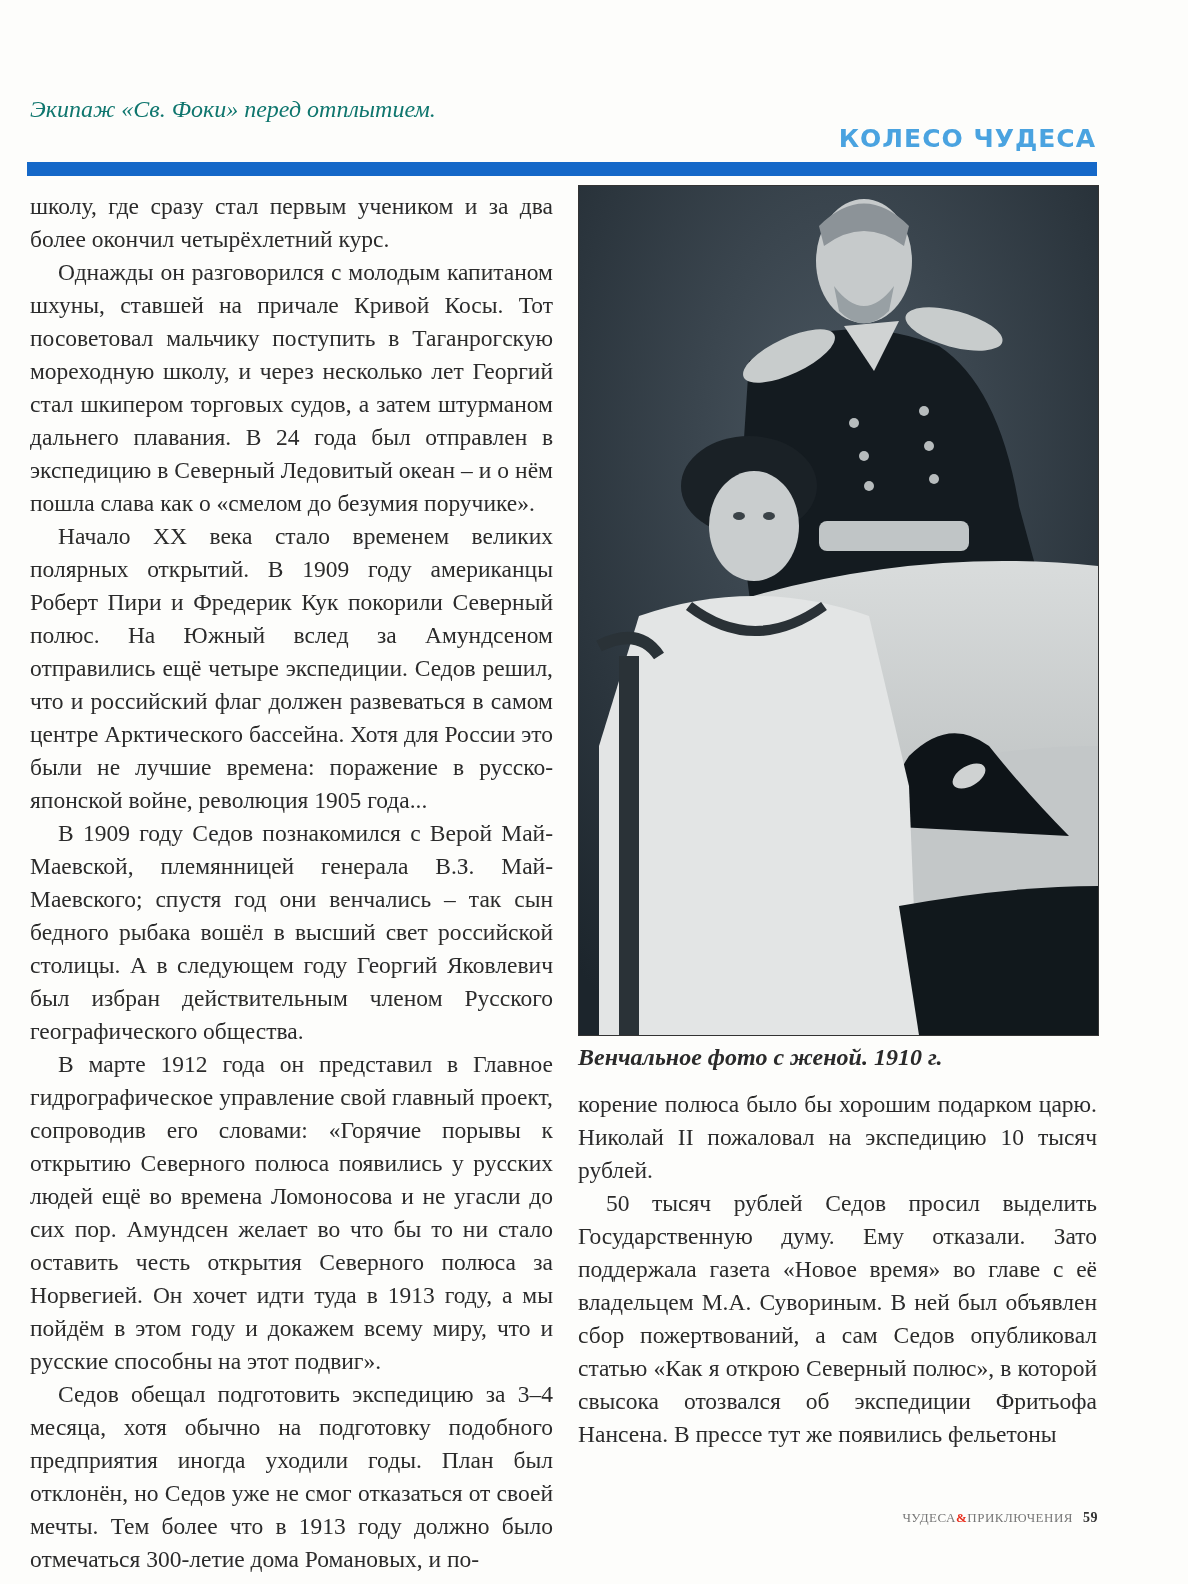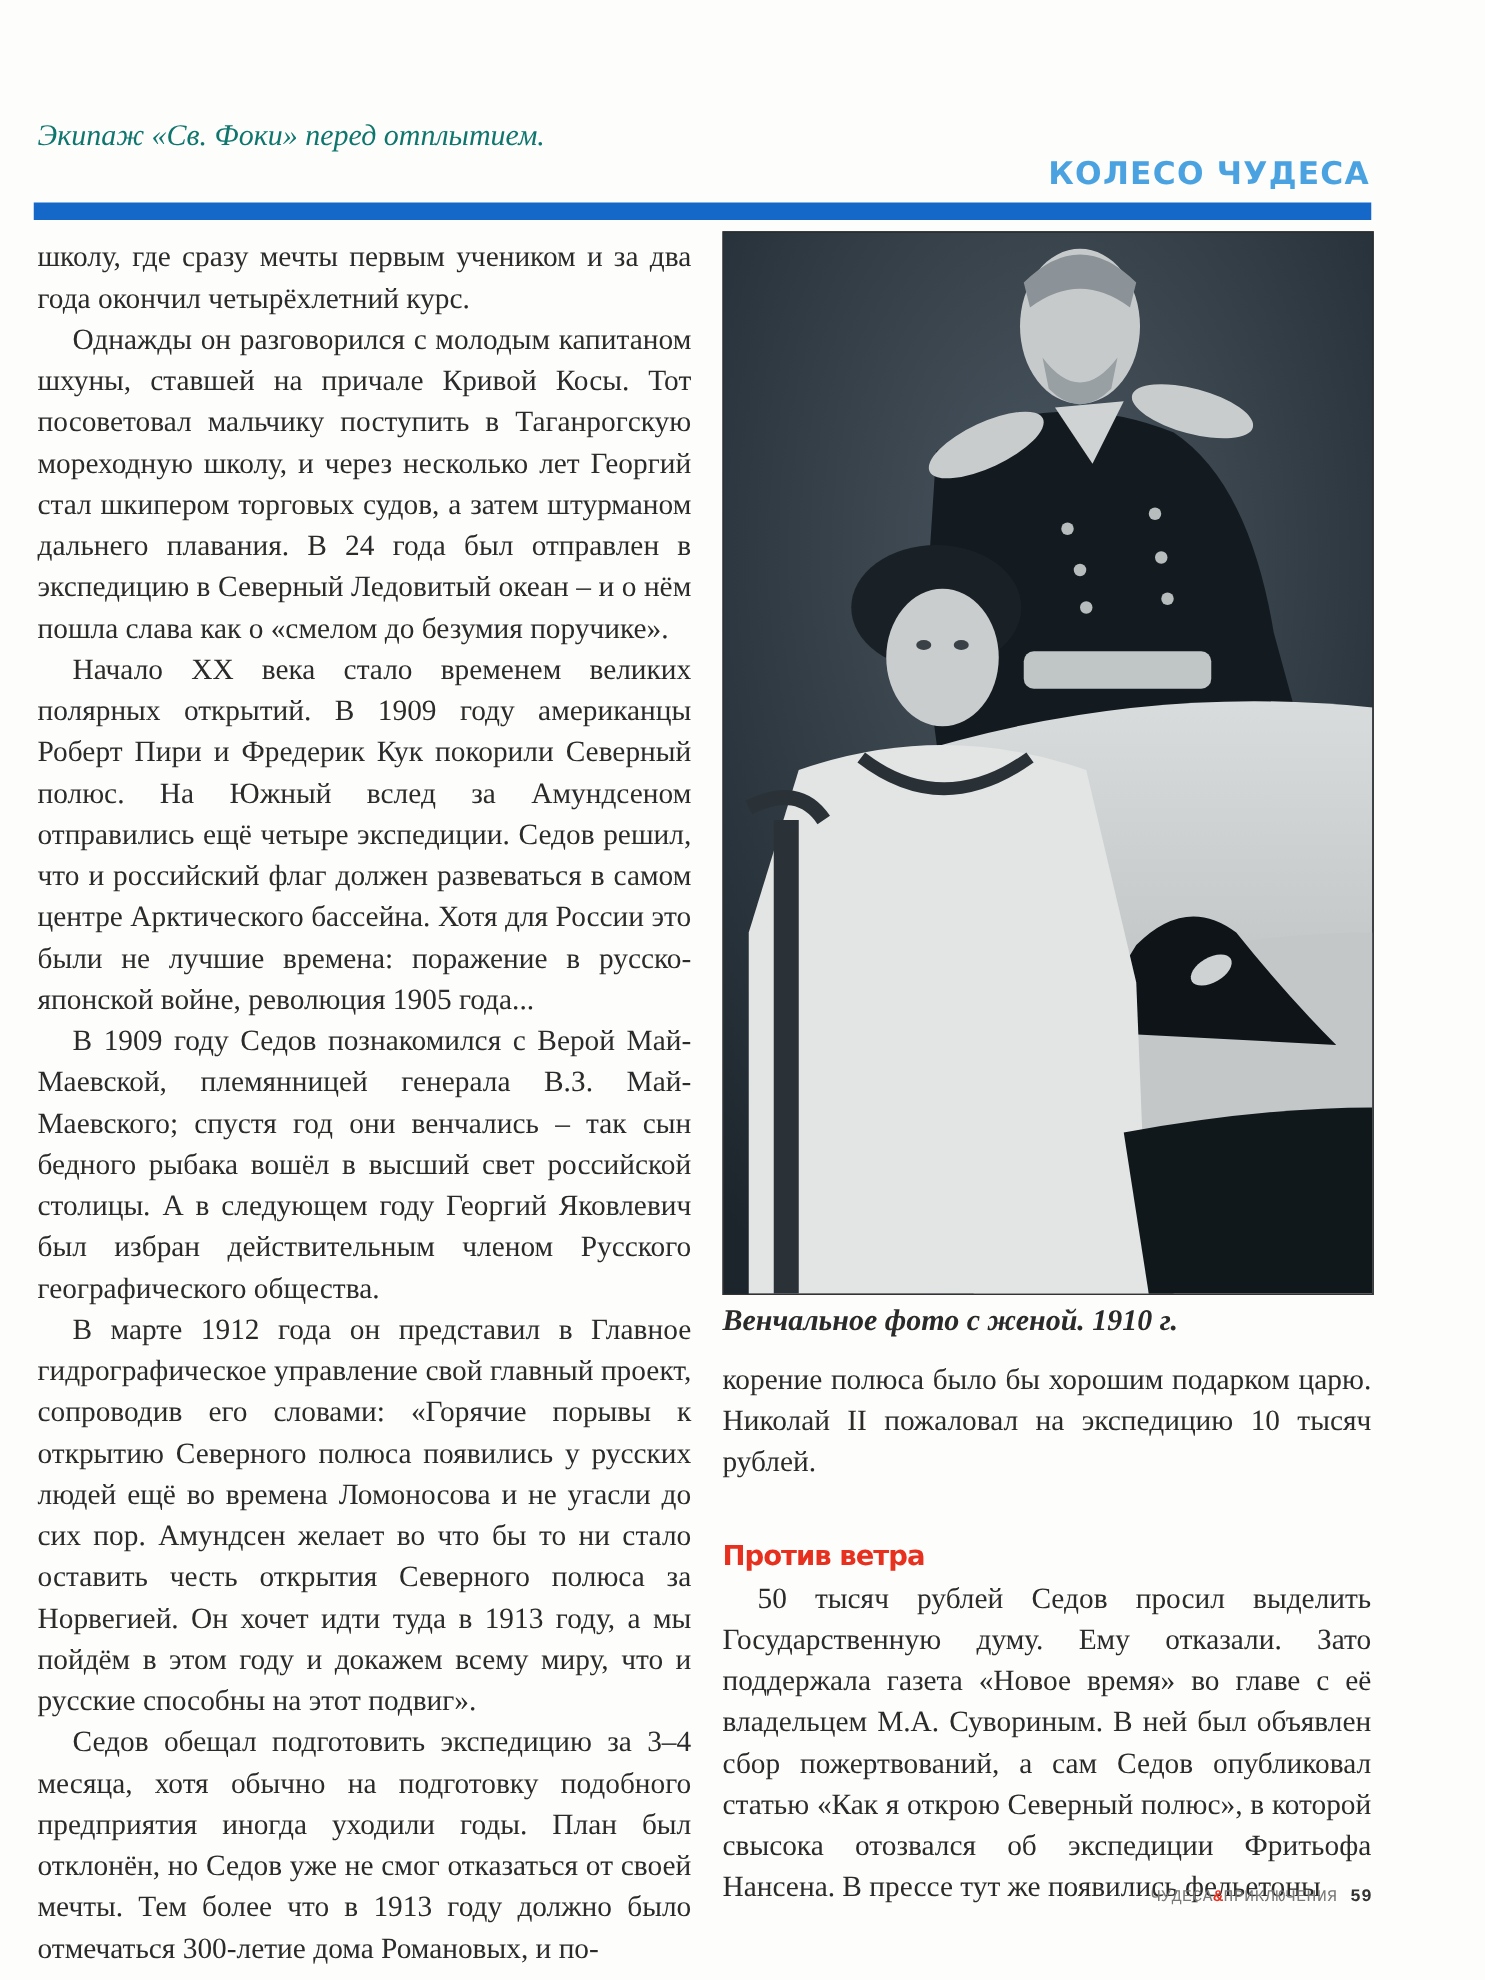--- a/index.html
+++ b/index.html
@@ -45,40 +45,40 @@
     position: absolute; left: 578px; top: 185px; width: 519px; height: 849px;
     background: #1f2a33; overflow: hidden; border: 1px solid #333;
   }
   .photo-frame svg { display: block; width: 100%; height: 100%; }
   .photo-caption {
     position: absolute; left: 578px; top: 1044px;
     font-style: italic; font-size: 24px; color: #2a2a2a; white-space: nowrap; font-weight: bold;
   }
   .footer {
     position: absolute; right: 90px; top: 1510px;
-    font-family: Liberation Mono, monospace; font-size: 13px; letter-spacing: 0.5px;
+    font-family: Liberation Serif, serif; font-size: 13px; letter-spacing: 0.5px;
     color: #777; white-space: nowrap;
   }
   .footer .amp { color: #e8301f; font-weight: bold; }
   .footer .page-num { color: #333; font-weight: bold; font-size: 14px; margin-left: 10px; }
 </style>
 </head>
 <body>
 
 <div class="ghost"></div>
 
 <div class="top-caption">
   <div>Экипаж «Св. Фоки» перед отплытием.</div>
 </div>
 
 <div class="section-title">КОЛЕСО ЧУДЕСА</div>
 <div class="blue-bar"></div>
 
 <div class="col col-left">
-  <p class="noindent">школу, где сразу мечты первым учеником и за два года окончил четырёхлетний курс.</p>
+  <p class="noindent">школу, где сразу стал первым учеником и за два более окончил четырёхлетний курс.</p>
   <p>Однажды он разговорился с молодым капитаном шхуны, ставшей на причале Кривой Косы. Тот посоветовал мальчику поступить в Таганрогскую мореходную школу, и через несколько лет Георгий стал шкипером торговых судов, а затем штурманом дальнего плавания. В 24 года был отправлен в экспедицию в Северный Ледовитый океан – и о нём пошла слава как о «смелом до безумия поручике».</p>
   <p>Начало XX века стало временем великих полярных открытий. В 1909 году американцы Роберт Пири и Фредерик Кук покорили Северный полюс. На Южный вслед за Амундсеном отправились ещё четыре экспедиции. Седов решил, что и российский флаг должен развеваться в самом центре Арктического бассейна. Хотя для России это были не лучшие времена: поражение в русско-японской войне, революция 1905 года...</p>
   <p>В 1909 году Седов познакомился с Верой Май-Маевской, племянницей генерала В.З. Май-Маевского; спустя год они венчались – так сын бедного рыбака вошёл в высший свет российской столицы. А в следующем году Георгий Яковлевич был избран действительным членом Русского географического общества.</p>
   <p>В марте 1912 года он представил в Главное гидрографическое управление свой главный проект, сопроводив его словами: «Горячие порывы к открытию Северного полюса появились у русских людей ещё во времена Ломоносова и не угасли до сих пор. Амундсен желает во что бы то ни стало оставить честь открытия Северного полюса за Норвегией. Он хочет идти туда в 1913 году, а мы пойдём в этом году и докажем всему миру, что и русские способны на этот подвиг».</p>
   <p>Седов обещал подготовить экспедицию за 3–4 месяца, хотя обычно на подготовку подобного предприятия иногда уходили годы. План был отклонён, но Седов уже не смог отказаться от своей мечты. Тем более что в 1913 году должно было отмечаться 300-летие дома Романовых, и по-</p>
 </div>
 
 <div class="photo-frame">
   <svg viewBox="0 0 519 849" preserveAspectRatio="none">
     <defs>
@@ -131,19 +131,18 @@
     <path d="M20 460 Q60 440 80 470" stroke="#2a3237" stroke-width="12" fill="none"></path>
 
     <path d="M320 720 Q430 700 519 700 L519 849 L340 849 Z" fill="#11181c"></path>
   </svg>
 </div>
 
 <div class="photo-caption">Венчальное фото с женой. 1910 г.</div>
 
 <div class="col col-right-bottom">
   <p class="noindent">корение полюса было бы хорошим подарком царю. Николай II пожаловал на экспедицию 10 тысяч рублей.</p>
-  <div class="subhead" style="margin-top:44px">Против ветра</div>
   <p>50 тысяч рублей Седов просил выделить Государственную думу. Ему отказали. Зато поддержала газета «Новое время» во главе с её владельцем М.А. Сувориным. В ней был объявлен сбор пожертвований, а сам Седов опубликовал статью «Как я открою Северный полюс», в которой свысока отозвался об экспедиции Фритьофа Нансена. В прессе тут же появились фельетоны</p>
 </div>
 
 <div class="footer">
   <span>ЧУДЕСА</span><span class="amp">&amp;</span><span>ПРИКЛЮЧЕНИЯ</span><span class="page-num">59</span>
 </div>
 
 </body></html>

